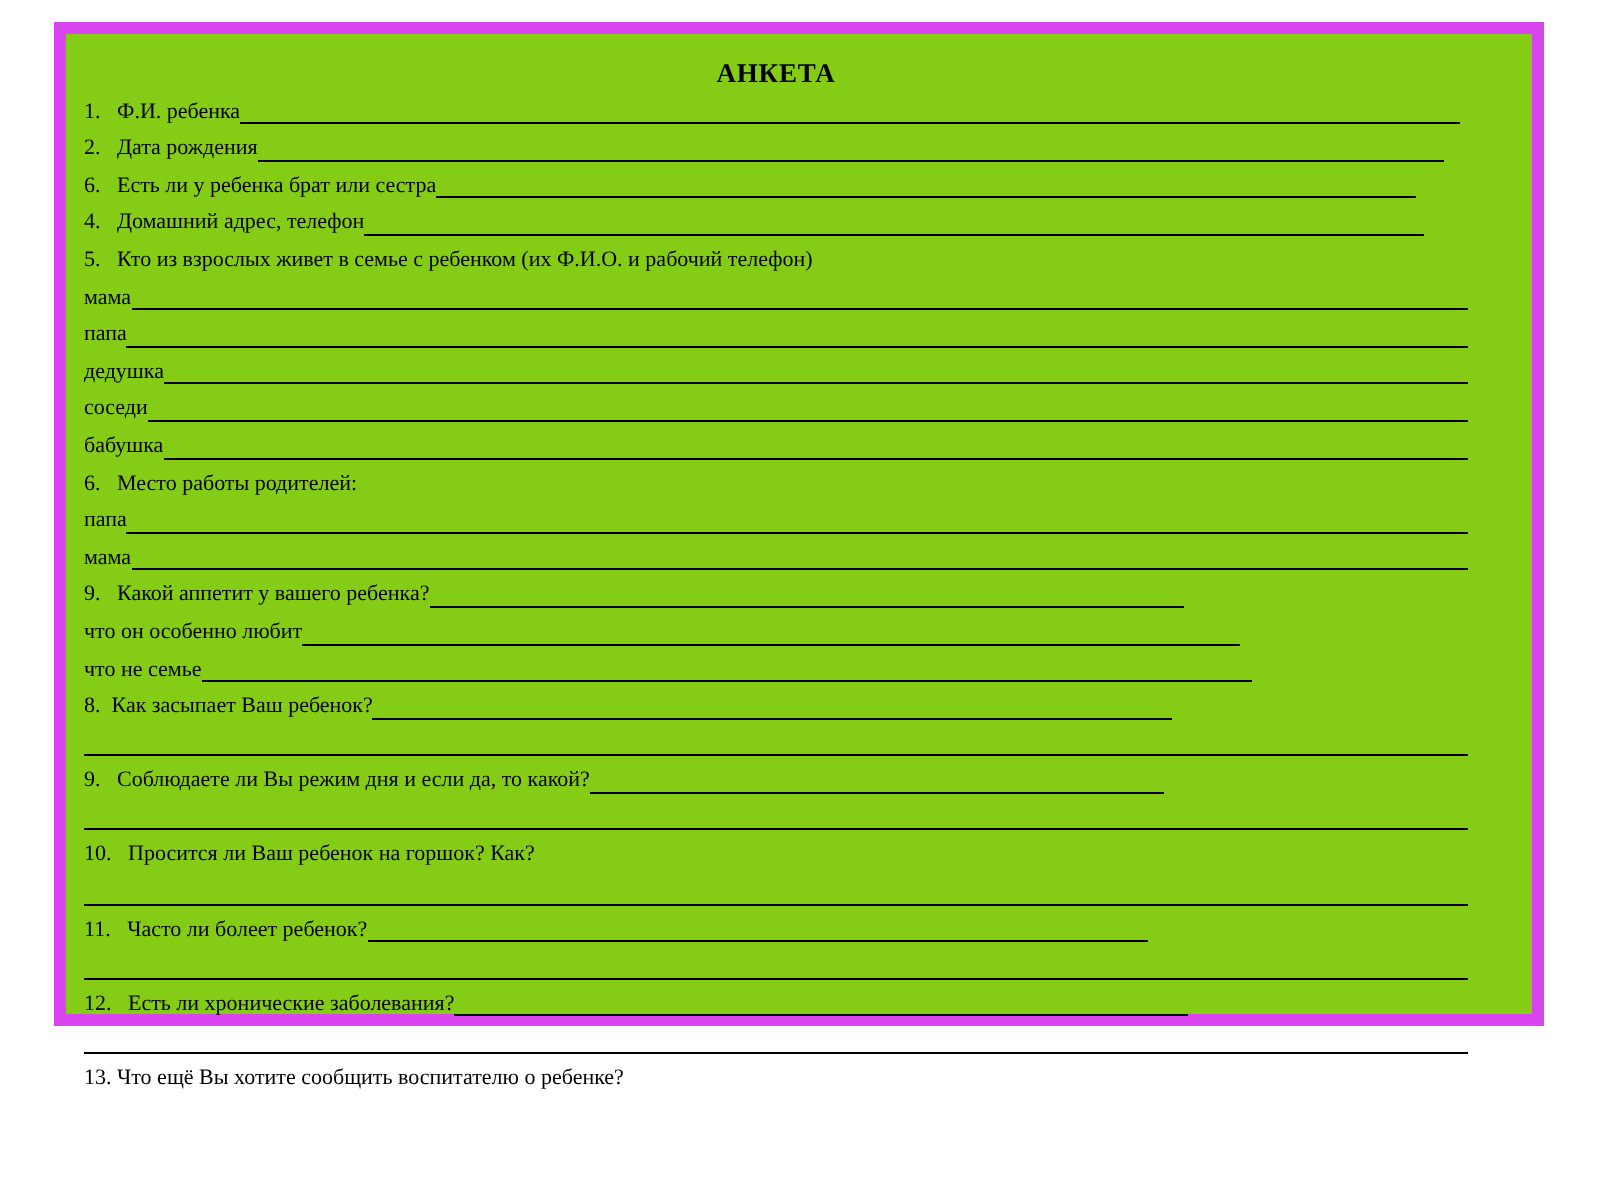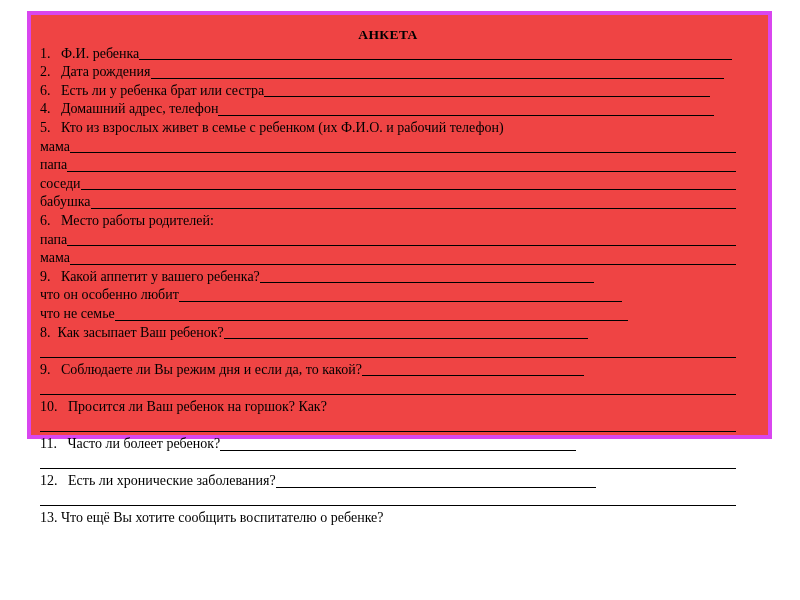--- a/index.html
+++ b/index.html
@@ -14,38 +14,38 @@
     background: #ffffff;
     overflow: hidden;
     font-family: "Liberation Serif", "DejaVu Serif", serif;
     color: #000000;
   }
   .sheet {
     position: absolute;
     left: 27px;
     top: 11px;
     width: 745px;
-    height: 428px;
-    border: 4px solid #d946ef;
+    height: 502px;
+    border: 6px solid #d946ef;
     box-sizing: border-box;
     padding: 11px 32px 0 9px;
-    background: #ef4444;
+    background: #84cc16;
   }
   .title {
     text-align: center;
     font-weight: bold;
     font-size: 13.5px;
     line-height: 18.6px;
     letter-spacing: 0.4px;
     white-space: pre;
   }
   .line {
     display: flex;
     height: 18.6px;
-    font-size: 14px;
+    font-size: 11px;
     line-height: 18.6px;
   }
   .label {
     flex: 0 0 auto;
     white-space: pre;
   }
   .blank {
     flex: 1 1 auto;
     border-bottom: 1px solid #000000;
     margin-bottom: 3px;
@@ -84,20 +84,24 @@
         </div>
         <div class="line">
           <span class="label">5.   Кто из взрослых живет в семье с ребенком (их Ф.И.О. и рабочий телефон)</span>
         </div>
         <div class="line">
           <span class="label">мама</span>
           <span class="blank"></span>
         </div>
         <div class="line">
           <span class="label">папа</span>
+          <span class="blank"></span>
+        </div>
+        <div class="line">
+          <span class="label">дедушка</span>
           <span class="blank"></span>
         </div>
         <div class="line">
           <span class="label">соседи</span>
           <span class="blank"></span>
         </div>
         <div class="line">
           <span class="label">бабушка</span>
           <span class="blank"></span>
         </div>

